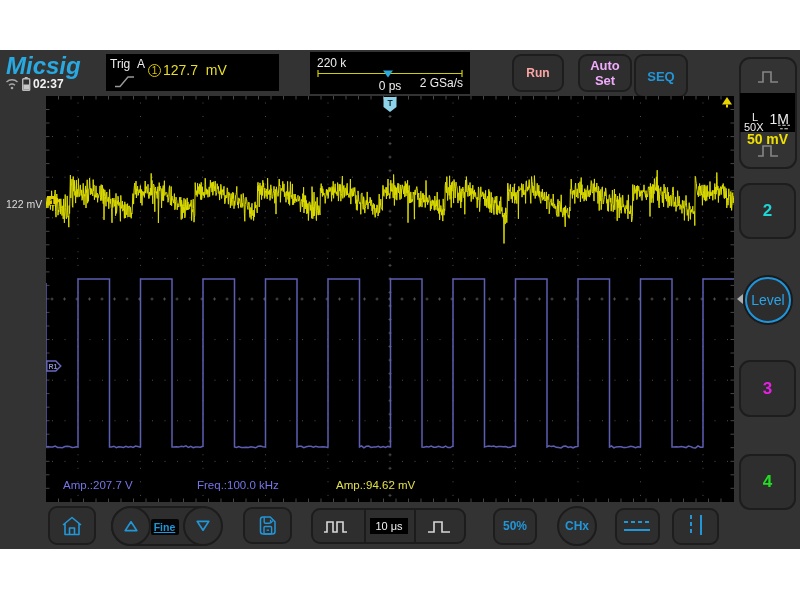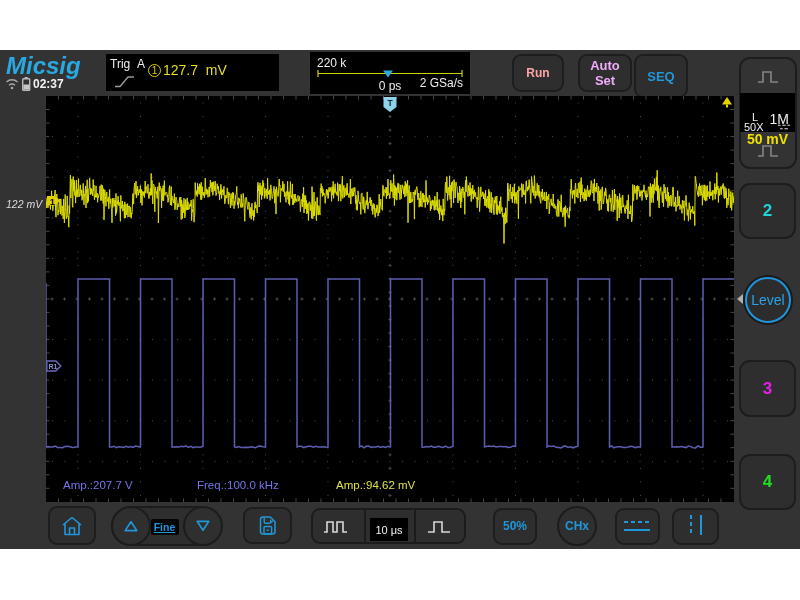--- a/index.html
+++ b/index.html
@@ -100,39 +100,39 @@
       <path d="M8.6 15.2 h2.4" stroke="#2196d8" stroke-width="1.3"></path>
     </svg>
   </div>
 
   <div class="abs" style="left:311px; top:459.5px; width:155px; height:36.5px; background:#2e2e2e; border:2px solid #1c1c1c; border-radius:9px;"></div>
   <div class="abs" style="left:364px; top:459.5px; width:2px; height:36.5px; background:#1c1c1c;"></div>
   <div class="abs" style="left:414px; top:459.5px; width:2px; height:36.5px; background:#1c1c1c;"></div>
   <svg class="abs" style="left:322px; top:468px;" width="32" height="20" viewBox="0 0 32 20">
     <path d="M2 16 h3 v-10 h6 v10 h4 v-10 h6 v10 h4" stroke="#d8d8d8" stroke-width="1.6" fill="none"></path>
   </svg>
-  <div class="abs" style="left:370px; top:470px; width:38px; height:23px; background:#000; display:flex; align-items:center; justify-content:center; color:#f2f2f2; font-size:11px;">10 μs</div>
+  <div class="abs" style="left:370px; top:470px; width:38px; height:16px; background:#000; display:flex; align-items:center; justify-content:center; color:#f2f2f2; font-size:11px;">10 μs</div>
   <svg class="abs" style="left:426px; top:468px;" width="28" height="20" viewBox="0 0 28 20">
     <path d="M2 16 h6 v-10 h8 v10 h8" stroke="#d8d8d8" stroke-width="1.6" fill="none"></path>
   </svg>
 
   <div class="btn" style="left:493px; top:459.5px; width:44px; height:37px; color:#2196d8; font-size:12px;">50%</div>
   <div class="abs" style="left:557px; top:458px; width:40px; height:40px; background:#2f2f2f; border:2px solid #1c1c1c; border-radius:50%; display:flex; align-items:center; justify-content:center; color:#2196d8; font-weight:bold; font-size:12px;">CHx</div>
   <div class="btn" style="left:615px; top:459.5px; width:45px; height:37px;">
     <svg width="30" height="14" viewBox="0 0 30 14">
       <path d="M1 3 h4 m3 0 h4 m3 0 h4 m3 0 h4 M1 11 h26" stroke="#2196d8" stroke-width="2" fill="none"></path>
     </svg>
   </div>
   <div class="btn" style="left:672px; top:459.5px; width:47px; height:37px;">
     <svg width="22" height="24" viewBox="0 0 22 24">
       <path d="M6 1 v4 m0 3 v4 m0 3 v4 M16 1 v20" stroke="#2196d8" stroke-width="2" fill="none"></path>
     </svg>
   </div>
 
-  <div class="abs" style="left:6px; top:150px; font-size:10.5px; color:#dcdcdc;font-style:italic;">122 mV</div>
+  <div class="abs" style="left:6px; top:150px; font-size:10.5px; color:#dcdcdc;">122 mV</div>
 
   <svg class="abs" style="left:46px; top:48px;" width="688" height="406" viewBox="46 96 688 406">
     <rect x="46" y="96" width="688" height="406" fill="#000"></rect>
     <path d="M77.5 103h1M77.5 116.5h1M77.5 130.1h1M77.5 143.6h1M77.5 157.1h1M77.5 170.7h1M77.5 184.2h1M77.5 197.7h1M77.5 211.2h1M77.5 224.8h1M77.5 238.3h1M77.5 251.8h1M77.5 265.4h1M77.5 278.9h1M77.5 292.4h1M77.5 305.9h1M77.5 319.5h1M77.5 333h1M77.5 346.5h1M77.5 360.1h1M77.5 373.6h1M77.5 387.1h1M77.5 400.7h1M77.5 414.2h1M77.5 427.7h1M77.5 441.2h1M77.5 454.8h1M77.5 468.3h1M77.5 481.8h1M77.5 495.4h1M140 103h1M140 116.5h1M140 130.1h1M140 143.6h1M140 157.1h1M140 170.7h1M140 184.2h1M140 197.7h1M140 211.2h1M140 224.8h1M140 238.3h1M140 251.8h1M140 265.4h1M140 278.9h1M140 292.4h1M140 305.9h1M140 319.5h1M140 333h1M140 346.5h1M140 360.1h1M140 373.6h1M140 387.1h1M140 400.7h1M140 414.2h1M140 427.7h1M140 441.2h1M140 454.8h1M140 468.3h1M140 481.8h1M140 495.4h1M202.5 103h1M202.5 116.5h1M202.5 130.1h1M202.5 143.6h1M202.5 157.1h1M202.5 170.7h1M202.5 184.2h1M202.5 197.7h1M202.5 211.2h1M202.5 224.8h1M202.5 238.3h1M202.5 251.8h1M202.5 265.4h1M202.5 278.9h1M202.5 292.4h1M202.5 305.9h1M202.5 319.5h1M202.5 333h1M202.5 346.5h1M202.5 360.1h1M202.5 373.6h1M202.5 387.1h1M202.5 400.7h1M202.5 414.2h1M202.5 427.7h1M202.5 441.2h1M202.5 454.8h1M202.5 468.3h1M202.5 481.8h1M202.5 495.4h1M265 103h1M265 116.5h1M265 130.1h1M265 143.6h1M265 157.1h1M265 170.7h1M265 184.2h1M265 197.7h1M265 211.2h1M265 224.8h1M265 238.3h1M265 251.8h1M265 265.4h1M265 278.9h1M265 292.4h1M265 305.9h1M265 319.5h1M265 333h1M265 346.5h1M265 360.1h1M265 373.6h1M265 387.1h1M265 400.7h1M265 414.2h1M265 427.7h1M265 441.2h1M265 454.8h1M265 468.3h1M265 481.8h1M265 495.4h1M327.5 103h1M327.5 116.5h1M327.5 130.1h1M327.5 143.6h1M327.5 157.1h1M327.5 170.7h1M327.5 184.2h1M327.5 197.7h1M327.5 211.2h1M327.5 224.8h1M327.5 238.3h1M327.5 251.8h1M327.5 265.4h1M327.5 278.9h1M327.5 292.4h1M327.5 305.9h1M327.5 319.5h1M327.5 333h1M327.5 346.5h1M327.5 360.1h1M327.5 373.6h1M327.5 387.1h1M327.5 400.7h1M327.5 414.2h1M327.5 427.7h1M327.5 441.2h1M327.5 454.8h1M327.5 468.3h1M327.5 481.8h1M327.5 495.4h1M452.5 103h1M452.5 116.5h1M452.5 130.1h1M452.5 143.6h1M452.5 157.1h1M452.5 170.7h1M452.5 184.2h1M452.5 197.7h1M452.5 211.2h1M452.5 224.8h1M452.5 238.3h1M452.5 251.8h1M452.5 265.4h1M452.5 278.9h1M452.5 292.4h1M452.5 305.9h1M452.5 319.5h1M452.5 333h1M452.5 346.5h1M452.5 360.1h1M452.5 373.6h1M452.5 387.1h1M452.5 400.7h1M452.5 414.2h1M452.5 427.7h1M452.5 441.2h1M452.5 454.8h1M452.5 468.3h1M452.5 481.8h1M452.5 495.4h1M515 103h1M515 116.5h1M515 130.1h1M515 143.6h1M515 157.1h1M515 170.7h1M515 184.2h1M515 197.7h1M515 211.2h1M515 224.8h1M515 238.3h1M515 251.8h1M515 265.4h1M515 278.9h1M515 292.4h1M515 305.9h1M515 319.5h1M515 333h1M515 346.5h1M515 360.1h1M515 373.6h1M515 387.1h1M515 400.7h1M515 414.2h1M515 427.7h1M515 441.2h1M515 454.8h1M515 468.3h1M515 481.8h1M515 495.4h1M577.5 103h1M577.5 116.5h1M577.5 130.1h1M577.5 143.6h1M577.5 157.1h1M577.5 170.7h1M577.5 184.2h1M577.5 197.7h1M577.5 211.2h1M577.5 224.8h1M577.5 238.3h1M577.5 251.8h1M577.5 265.4h1M577.5 278.9h1M577.5 292.4h1M577.5 305.9h1M577.5 319.5h1M577.5 333h1M577.5 346.5h1M577.5 360.1h1M577.5 373.6h1M577.5 387.1h1M577.5 400.7h1M577.5 414.2h1M577.5 427.7h1M577.5 441.2h1M577.5 454.8h1M577.5 468.3h1M577.5 481.8h1M577.5 495.4h1M640 103h1M640 116.5h1M640 130.1h1M640 143.6h1M640 157.1h1M640 170.7h1M640 184.2h1M640 197.7h1M640 211.2h1M640 224.8h1M640 238.3h1M640 251.8h1M640 265.4h1M640 278.9h1M640 292.4h1M640 305.9h1M640 319.5h1M640 333h1M640 346.5h1M640 360.1h1M640 373.6h1M640 387.1h1M640 400.7h1M640 414.2h1M640 427.7h1M640 441.2h1M640 454.8h1M640 468.3h1M640 481.8h1M640 495.4h1M702.5 103h1M702.5 116.5h1M702.5 130.1h1M702.5 143.6h1M702.5 157.1h1M702.5 170.7h1M702.5 184.2h1M702.5 197.7h1M702.5 211.2h1M702.5 224.8h1M702.5 238.3h1M702.5 251.8h1M702.5 265.4h1M702.5 278.9h1M702.5 292.4h1M702.5 305.9h1M702.5 319.5h1M702.5 333h1M702.5 346.5h1M702.5 360.1h1M702.5 373.6h1M702.5 387.1h1M702.5 400.7h1M702.5 414.2h1M702.5 427.7h1M702.5 441.2h1M702.5 454.8h1M702.5 468.3h1M702.5 481.8h1M702.5 495.4h1M52 136.6h1M64.5 136.6h1M77 136.6h1M89.5 136.6h1M102 136.6h1M114.5 136.6h1M127 136.6h1M139.5 136.6h1M152 136.6h1M164.5 136.6h1M177 136.6h1M189.5 136.6h1M202 136.6h1M214.5 136.6h1M227 136.6h1M239.5 136.6h1M252 136.6h1M264.5 136.6h1M277 136.6h1M289.5 136.6h1M302 136.6h1M314.5 136.6h1M327 136.6h1M339.5 136.6h1M352 136.6h1M364.5 136.6h1M377 136.6h1M389.5 136.6h1M402 136.6h1M414.5 136.6h1M427 136.6h1M439.5 136.6h1M452 136.6h1M464.5 136.6h1M477 136.6h1M489.5 136.6h1M502 136.6h1M514.5 136.6h1M527 136.6h1M539.5 136.6h1M552 136.6h1M564.5 136.6h1M577 136.6h1M589.5 136.6h1M602 136.6h1M614.5 136.6h1M627 136.6h1M639.5 136.6h1M652 136.6h1M664.5 136.6h1M677 136.6h1M689.5 136.6h1M702 136.6h1M714.5 136.6h1M727 136.6h1M52 177.2h1M64.5 177.2h1M77 177.2h1M89.5 177.2h1M102 177.2h1M114.5 177.2h1M127 177.2h1M139.5 177.2h1M152 177.2h1M164.5 177.2h1M177 177.2h1M189.5 177.2h1M202 177.2h1M214.5 177.2h1M227 177.2h1M239.5 177.2h1M252 177.2h1M264.5 177.2h1M277 177.2h1M289.5 177.2h1M302 177.2h1M314.5 177.2h1M327 177.2h1M339.5 177.2h1M352 177.2h1M364.5 177.2h1M377 177.2h1M389.5 177.2h1M402 177.2h1M414.5 177.2h1M427 177.2h1M439.5 177.2h1M452 177.2h1M464.5 177.2h1M477 177.2h1M489.5 177.2h1M502 177.2h1M514.5 177.2h1M527 177.2h1M539.5 177.2h1M552 177.2h1M564.5 177.2h1M577 177.2h1M589.5 177.2h1M602 177.2h1M614.5 177.2h1M627 177.2h1M639.5 177.2h1M652 177.2h1M664.5 177.2h1M677 177.2h1M689.5 177.2h1M702 177.2h1M714.5 177.2h1M727 177.2h1M52 217.8h1M64.5 217.8h1M77 217.8h1M89.5 217.8h1M102 217.8h1M114.5 217.8h1M127 217.8h1M139.5 217.8h1M152 217.8h1M164.5 217.8h1M177 217.8h1M189.5 217.8h1M202 217.8h1M214.5 217.8h1M227 217.8h1M239.5 217.8h1M252 217.8h1M264.5 217.8h1M277 217.8h1M289.5 217.8h1M302 217.8h1M314.5 217.8h1M327 217.8h1M339.5 217.8h1M352 217.8h1M364.5 217.8h1M377 217.8h1M389.5 217.8h1M402 217.8h1M414.5 217.8h1M427 217.8h1M439.5 217.8h1M452 217.8h1M464.5 217.8h1M477 217.8h1M489.5 217.8h1M502 217.8h1M514.5 217.8h1M527 217.8h1M539.5 217.8h1M552 217.8h1M564.5 217.8h1M577 217.8h1M589.5 217.8h1M602 217.8h1M614.5 217.8h1M627 217.8h1M639.5 217.8h1M652 217.8h1M664.5 217.8h1M677 217.8h1M689.5 217.8h1M702 217.8h1M714.5 217.8h1M727 217.8h1M52 258.4h1M64.5 258.4h1M77 258.4h1M89.5 258.4h1M102 258.4h1M114.5 258.4h1M127 258.4h1M139.5 258.4h1M152 258.4h1M164.5 258.4h1M177 258.4h1M189.5 258.4h1M202 258.4h1M214.5 258.4h1M227 258.4h1M239.5 258.4h1M252 258.4h1M264.5 258.4h1M277 258.4h1M289.5 258.4h1M302 258.4h1M314.5 258.4h1M327 258.4h1M339.5 258.4h1M352 258.4h1M364.5 258.4h1M377 258.4h1M389.5 258.4h1M402 258.4h1M414.5 258.4h1M427 258.4h1M439.5 258.4h1M452 258.4h1M464.5 258.4h1M477 258.4h1M489.5 258.4h1M502 258.4h1M514.5 258.4h1M527 258.4h1M539.5 258.4h1M552 258.4h1M564.5 258.4h1M577 258.4h1M589.5 258.4h1M602 258.4h1M614.5 258.4h1M627 258.4h1M639.5 258.4h1M652 258.4h1M664.5 258.4h1M677 258.4h1M689.5 258.4h1M702 258.4h1M714.5 258.4h1M727 258.4h1M52 339.6h1M64.5 339.6h1M77 339.6h1M89.5 339.6h1M102 339.6h1M114.5 339.6h1M127 339.6h1M139.5 339.6h1M152 339.6h1M164.5 339.6h1M177 339.6h1M189.5 339.6h1M202 339.6h1M214.5 339.6h1M227 339.6h1M239.5 339.6h1M252 339.6h1M264.5 339.6h1M277 339.6h1M289.5 339.6h1M302 339.6h1M314.5 339.6h1M327 339.6h1M339.5 339.6h1M352 339.6h1M364.5 339.6h1M377 339.6h1M389.5 339.6h1M402 339.6h1M414.5 339.6h1M427 339.6h1M439.5 339.6h1M452 339.6h1M464.5 339.6h1M477 339.6h1M489.5 339.6h1M502 339.6h1M514.5 339.6h1M527 339.6h1M539.5 339.6h1M552 339.6h1M564.5 339.6h1M577 339.6h1M589.5 339.6h1M602 339.6h1M614.5 339.6h1M627 339.6h1M639.5 339.6h1M652 339.6h1M664.5 339.6h1M677 339.6h1M689.5 339.6h1M702 339.6h1M714.5 339.6h1M727 339.6h1M52 380.2h1M64.5 380.2h1M77 380.2h1M89.5 380.2h1M102 380.2h1M114.5 380.2h1M127 380.2h1M139.5 380.2h1M152 380.2h1M164.5 380.2h1M177 380.2h1M189.5 380.2h1M202 380.2h1M214.5 380.2h1M227 380.2h1M239.5 380.2h1M252 380.2h1M264.5 380.2h1M277 380.2h1M289.5 380.2h1M302 380.2h1M314.5 380.2h1M327 380.2h1M339.5 380.2h1M352 380.2h1M364.5 380.2h1M377 380.2h1M389.5 380.2h1M402 380.2h1M414.5 380.2h1M427 380.2h1M439.5 380.2h1M452 380.2h1M464.5 380.2h1M477 380.2h1M489.5 380.2h1M502 380.2h1M514.5 380.2h1M527 380.2h1M539.5 380.2h1M552 380.2h1M564.5 380.2h1M577 380.2h1M589.5 380.2h1M602 380.2h1M614.5 380.2h1M627 380.2h1M639.5 380.2h1M652 380.2h1M664.5 380.2h1M677 380.2h1M689.5 380.2h1M702 380.2h1M714.5 380.2h1M727 380.2h1M52 420.8h1M64.5 420.8h1M77 420.8h1M89.5 420.8h1M102 420.8h1M114.5 420.8h1M127 420.8h1M139.5 420.8h1M152 420.8h1M164.5 420.8h1M177 420.8h1M189.5 420.8h1M202 420.8h1M214.5 420.8h1M227 420.8h1M239.5 420.8h1M252 420.8h1M264.5 420.8h1M277 420.8h1M289.5 420.8h1M302 420.8h1M314.5 420.8h1M327 420.8h1M339.5 420.8h1M352 420.8h1M364.5 420.8h1M377 420.8h1M389.5 420.8h1M402 420.8h1M414.5 420.8h1M427 420.8h1M439.5 420.8h1M452 420.8h1M464.5 420.8h1M477 420.8h1M489.5 420.8h1M502 420.8h1M514.5 420.8h1M527 420.8h1M539.5 420.8h1M552 420.8h1M564.5 420.8h1M577 420.8h1M589.5 420.8h1M602 420.8h1M614.5 420.8h1M627 420.8h1M639.5 420.8h1M652 420.8h1M664.5 420.8h1M677 420.8h1M689.5 420.8h1M702 420.8h1M714.5 420.8h1M727 420.8h1M52 461.4h1M64.5 461.4h1M77 461.4h1M89.5 461.4h1M102 461.4h1M114.5 461.4h1M127 461.4h1M139.5 461.4h1M152 461.4h1M164.5 461.4h1M177 461.4h1M189.5 461.4h1M202 461.4h1M214.5 461.4h1M227 461.4h1M239.5 461.4h1M252 461.4h1M264.5 461.4h1M277 461.4h1M289.5 461.4h1M302 461.4h1M314.5 461.4h1M327 461.4h1M339.5 461.4h1M352 461.4h1M364.5 461.4h1M377 461.4h1M389.5 461.4h1M402 461.4h1M414.5 461.4h1M427 461.4h1M439.5 461.4h1M452 461.4h1M464.5 461.4h1M477 461.4h1M489.5 461.4h1M502 461.4h1M514.5 461.4h1M527 461.4h1M539.5 461.4h1M552 461.4h1M564.5 461.4h1M577 461.4h1M589.5 461.4h1M602 461.4h1M614.5 461.4h1M627 461.4h1M639.5 461.4h1M652 461.4h1M664.5 461.4h1M677 461.4h1M689.5 461.4h1M702 461.4h1M714.5 461.4h1M727 461.4h1" stroke="#4d4d4d" stroke-width="1"></path>
     <path d="M52 297.5v3M50.5 299h3M64.5 297.5v3M63 299h3M77 297.5v3M75.5 299h3M89.5 297.5v3M88 299h3M102 297.5v3M100.5 299h3M114.5 297.5v3M113 299h3M127 297.5v3M125.5 299h3M139.5 297.5v3M138 299h3M152 297.5v3M150.5 299h3M164.5 297.5v3M163 299h3M177 297.5v3M175.5 299h3M189.5 297.5v3M188 299h3M202 297.5v3M200.5 299h3M214.5 297.5v3M213 299h3M227 297.5v3M225.5 299h3M239.5 297.5v3M238 299h3M252 297.5v3M250.5 299h3M264.5 297.5v3M263 299h3M277 297.5v3M275.5 299h3M289.5 297.5v3M288 299h3M302 297.5v3M300.5 299h3M314.5 297.5v3M313 299h3M327 297.5v3M325.5 299h3M339.5 297.5v3M338 299h3M352 297.5v3M350.5 299h3M364.5 297.5v3M363 299h3M377 297.5v3M375.5 299h3M389.5 297.5v3M388 299h3M402 297.5v3M400.5 299h3M414.5 297.5v3M413 299h3M427 297.5v3M425.5 299h3M439.5 297.5v3M438 299h3M452 297.5v3M450.5 299h3M464.5 297.5v3M463 299h3M477 297.5v3M475.5 299h3M489.5 297.5v3M488 299h3M502 297.5v3M500.5 299h3M514.5 297.5v3M513 299h3M527 297.5v3M525.5 299h3M539.5 297.5v3M538 299h3M552 297.5v3M550.5 299h3M564.5 297.5v3M563 299h3M577 297.5v3M575.5 299h3M589.5 297.5v3M588 299h3M602 297.5v3M600.5 299h3M614.5 297.5v3M613 299h3M627 297.5v3M625.5 299h3M639.5 297.5v3M638 299h3M652 297.5v3M650.5 299h3M664.5 297.5v3M663 299h3M677 297.5v3M675.5 299h3M689.5 297.5v3M688 299h3M702 297.5v3M700.5 299h3M714.5 297.5v3M713 299h3M727 297.5v3M725.5 299h3M388.5 103h3M390 101.5v3M388.5 116.5h3M390 115v3M388.5 130.1h3M390 128.6v3M388.5 143.6h3M390 142.1v3M388.5 157.1h3M390 155.6v3M388.5 170.7h3M390 169.2v3M388.5 184.2h3M390 182.7v3M388.5 197.7h3M390 196.2v3M388.5 211.2h3M390 209.7v3M388.5 224.8h3M390 223.3v3M388.5 238.3h3M390 236.8v3M388.5 251.8h3M390 250.3v3M388.5 265.4h3M390 263.9v3M388.5 278.9h3M390 277.4v3M388.5 292.4h3M390 290.9v3M388.5 305.9h3M390 304.4v3M388.5 319.5h3M390 318v3M388.5 333h3M390 331.5v3M388.5 346.5h3M390 345v3M388.5 360.1h3M390 358.6v3M388.5 373.6h3M390 372.1v3M388.5 387.1h3M390 385.6v3M388.5 400.7h3M390 399.2v3M388.5 414.2h3M390 412.7v3M388.5 427.7h3M390 426.2v3M388.5 441.2h3M390 439.7v3M388.5 454.8h3M390 453.3v3M388.5 468.3h3M390 466.8v3M388.5 481.8h3M390 480.3v3M388.5 495.4h3M390 493.9v3" stroke="#4c4c4c" stroke-width="1"></path>
     <path d="M58.5 96v3.5M58.5 498.5v3.5M71 96v3.5M71 498.5v3.5M83.5 96v3.5M83.5 498.5v3.5M96 96v3.5M96 498.5v3.5M108.5 96v3.5M108.5 498.5v3.5M121 96v3.5M121 498.5v3.5M133.5 96v3.5M133.5 498.5v3.5M146 96v3.5M146 498.5v3.5M158.5 96v3.5M158.5 498.5v3.5M171 96v3.5M171 498.5v3.5M183.5 96v3.5M183.5 498.5v3.5M196 96v3.5M196 498.5v3.5M208.5 96v3.5M208.5 498.5v3.5M221 96v3.5M221 498.5v3.5M233.5 96v3.5M233.5 498.5v3.5M246 96v3.5M246 498.5v3.5M258.5 96v3.5M258.5 498.5v3.5M271 96v3.5M271 498.5v3.5M283.5 96v3.5M283.5 498.5v3.5M296 96v3.5M296 498.5v3.5M308.5 96v3.5M308.5 498.5v3.5M321 96v3.5M321 498.5v3.5M333.5 96v3.5M333.5 498.5v3.5M346 96v3.5M346 498.5v3.5M358.5 96v3.5M358.5 498.5v3.5M371 96v3.5M371 498.5v3.5M383.5 96v3.5M383.5 498.5v3.5M396 96v3.5M396 498.5v3.5M408.5 96v3.5M408.5 498.5v3.5M421 96v3.5M421 498.5v3.5M433.5 96v3.5M433.5 498.5v3.5M446 96v3.5M446 498.5v3.5M458.5 96v3.5M458.5 498.5v3.5M471 96v3.5M471 498.5v3.5M483.5 96v3.5M483.5 498.5v3.5M496 96v3.5M496 498.5v3.5M508.5 96v3.5M508.5 498.5v3.5M521 96v3.5M521 498.5v3.5M533.5 96v3.5M533.5 498.5v3.5M546 96v3.5M546 498.5v3.5M558.5 96v3.5M558.5 498.5v3.5M571 96v3.5M571 498.5v3.5M583.5 96v3.5M583.5 498.5v3.5M596 96v3.5M596 498.5v3.5M608.5 96v3.5M608.5 498.5v3.5M621 96v3.5M621 498.5v3.5M633.5 96v3.5M633.5 498.5v3.5M646 96v3.5M646 498.5v3.5M658.5 96v3.5M658.5 498.5v3.5M671 96v3.5M671 498.5v3.5M683.5 96v3.5M683.5 498.5v3.5M696 96v3.5M696 498.5v3.5M708.5 96v3.5M708.5 498.5v3.5M721 96v3.5M721 498.5v3.5M46 109.5h3.5M730.5 109.5h3.5M46 123h3.5M730.5 123h3.5M46 136.6h3.5M730.5 136.6h3.5M46 150.1h3.5M730.5 150.1h3.5M46 163.6h3.5M730.5 163.6h3.5M46 177.2h3.5M730.5 177.2h3.5M46 190.7h3.5M730.5 190.7h3.5M46 204.2h3.5M730.5 204.2h3.5M46 217.7h3.5M730.5 217.7h3.5M46 231.3h3.5M730.5 231.3h3.5M46 244.8h3.5M730.5 244.8h3.5M46 258.3h3.5M730.5 258.3h3.5M46 271.9h3.5M730.5 271.9h3.5M46 285.4h3.5M730.5 285.4h3.5M46 298.9h3.5M730.5 298.9h3.5M46 312.4h3.5M730.5 312.4h3.5M46 326h3.5M730.5 326h3.5M46 339.5h3.5M730.5 339.5h3.5M46 353h3.5M730.5 353h3.5M46 366.6h3.5M730.5 366.6h3.5M46 380.1h3.5M730.5 380.1h3.5M46 393.6h3.5M730.5 393.6h3.5M46 407.2h3.5M730.5 407.2h3.5M46 420.7h3.5M730.5 420.7h3.5M46 434.2h3.5M730.5 434.2h3.5M46 447.7h3.5M730.5 447.7h3.5M46 461.3h3.5M730.5 461.3h3.5M46 474.8h3.5M730.5 474.8h3.5M46 488.3h3.5M730.5 488.3h3.5" stroke="#474747" stroke-width="1"></path>
     <path d="M46 283L46 447L48 446.6L50.4 446.9L52.8 446.9L55.2 446L57.6 447.4L60 447.4L62.4 447.7L64.8 446.6L67.2 446.3L69.6 446.6L72 447.4L74.4 447.2L76.8 446.7L78 447L78 279L109.5 279L109.5 447L111.5 446.9L113.9 446.2L116.3 447.7L118.7 446.8L121.1 446.9L123.5 447.5L125.9 446.3L128.3 447.3L130.7 446.6L133.1 447.5L135.5 446.1L137.9 446.5L140.3 447.2L140.5 447L140.5 279L172 279L172 447L174 446.9L176.4 446.7L178.8 447.1L181.2 446.3L183.6 446.8L186 445.9L188.4 447.5L190.8 446.4L193.2 447.6L195.6 447L198 447.1L200.4 447.2L202.8 446.2L203 447L203 279L234.5 279L234.5 447L236.5 447.5L238.9 446.5L241.3 447.6L243.7 447.5L246.1 447.3L248.5 447.5L250.9 446.8L253.3 447.2L255.7 447.8L258.1 446.3L260.5 446.1L262.9 446.7L265.3 446.9L265.5 447L265.5 279L297 279L297 447L299 446.2L301.4 446.3L303.8 447.6L306.2 446.7L308.6 446.2L311 446.3L313.4 447.1L315.8 446.3L318.2 446.9L320.6 447L323 446.8L325.4 446.9L327.8 447.6L328 447L328 279L359.5 279L359.5 447L361.5 445.9L363.9 447.8L366.3 446.3L368.7 446L371.1 447.4L373.5 447L375.9 447L378.3 446.3L380.7 447.5L383.1 446.5L385.5 447.4L387.9 446.4L390.3 447L390.5 447L390.5 279L422 279L422 447L424 447.2L426.4 446.6L428.8 446.9L431.2 446L433.6 447.2L436 447.3L438.4 446.2L440.8 447L443.2 447.4L445.6 446.1L448 447.6L450.4 447.6L452.8 446L453 447L453 279L484.5 279L484.5 447L486.5 446.4L488.9 446.1L491.3 446.4L493.7 446.1L496.1 446.9L498.5 446.4L500.9 446.5L503.3 446.8L505.7 446.6L508.1 447.5L510.5 447.3L512.9 446.1L515.3 446.3L515.5 447L515.5 279L547 279L547 447L549 445.9L551.4 446.6L553.8 446.1L556.2 447.3L558.6 447.5L561 447.9L563.4 446.3L565.8 446L568.2 447.4L570.6 446.7L573 447.8L575.4 446.7L577.8 446.5L578 447L578 279L609.5 279L609.5 447L611.5 446L613.9 447.8L616.3 446.9L618.7 446.8L621.1 446.8L623.5 447.4L625.9 447.6L628.3 446.9L630.7 446.3L633.1 446.7L635.5 447.7L637.9 446.7L640.3 447.2L640.5 447L640.5 279L672 279L672 447L674 447L676.4 446.8L678.8 447L681.2 446.4L683.6 447L686 447.6L688.4 446.1L690.8 446.6L693.2 447.7L695.6 447.9L698 445.9L700.4 447.2L702.8 447.2L703 447L703 279L734 279" stroke="#5d5db2" stroke-width="1.5" fill="none"></path>
     <polyline points="46,197.5 46.4,202 46.8,208.1 47.2,201.8 47.6,202.3 48,207.8 48.4,202 48.8,204 49.2,204 49.6,197.5 50,199.5 50.4,209.5 50.8,197.1 51.2,203.2 51.6,190.8 52,200.5 52.4,199.3 52.8,210.8 53.2,205 53.6,200.7 54,196.4 54.4,196.9 54.8,193.3 55.2,190 55.6,211.5 56,217.2 56.4,203.7 56.8,194 57.2,201.7 57.6,198.1 58,215.2 58.4,210 58.8,212 59.2,206.5 59.6,198.9 60,206.1 60.4,214.1 60.8,198.8 61.2,206 61.6,208.4 62,215.6 62.4,205.8 62.8,206.3 63.2,218.9 63.6,198.9 64,212.2 64.4,222.9 64.8,211.5 65.2,194.5 65.6,207.3 66,215 66.4,218.8 66.8,216.8 67.2,195.9 67.6,212.1 68,217.2 68.4,215.9 68.8,227.2 69.2,205.6 69.6,213.5 70,193.1 70.4,175 70.8,198 71.2,185.9 71.6,185.1 72,179 72.4,205.6 72.8,207.3 73.2,176.5 73.6,191.1 74,191.3 74.4,180.3 74.8,195.4 75.2,191.3 75.6,203.1 76,188.2 76.4,180.1 76.8,197.1 77.2,189.3 77.6,194.3 78,196.9 78.4,178.6 78.8,191.5 79.2,195.9 79.6,196.6 80,188.3 80.4,184.9 80.8,193.5 81.2,195.6 81.6,189.9 82,200.3 82.4,198.9 82.8,193.3 83.2,183.3 83.6,194 84,204.9 84.4,194.4 84.8,196.2 85.2,190.9 85.6,185.9 86,208 86.4,189.8 86.8,192.4 87.2,179.8 87.6,203.2 88,195.6 88.4,201.3 88.8,188.7 89.2,188.6 89.6,178 90,185.8 90.4,194.7 90.8,188 91.2,194.1 91.6,188.9 92,190.4 92.4,192.2 92.8,195.9 93.2,179.6 93.6,190.8 94,184.9 94.4,199.8 94.8,195 95.2,194.8 95.6,197.3 96,185.8 96.4,195.4 96.8,197.4 97.2,193 97.6,202.3 98,197.3 98.4,197.7 98.8,194.6 99.2,194 99.6,193.9 100,185.9 100.4,197.5 100.8,200.7 101.2,184.6 101.6,199.4 102,200.5 102.4,185.2 102.8,189.7 103.2,203.7 103.6,188.8 104,219.9 104.4,196.5 104.8,189.8 105.2,192.8 105.6,199.8 106,206.3 106.4,193.9 106.8,192 107.2,201.6 107.6,200.4 108,198.8 108.4,197.1 108.8,208.8 109.2,197 109.6,189.5 110,202.4 110.4,203.6 110.8,198.9 111.2,207.4 111.6,208.3 112,222.8 112.4,198.1 112.8,207.5 113.2,203.1 113.6,199.4 114,198.1 114.4,206.3 114.8,204.1 115.2,199.8 115.6,215.7 116,193.4 116.4,213.4 116.8,210.2 117.2,201.3 117.6,204.2 118,196.2 118.4,199.5 118.8,205.6 119.2,202.3 119.6,203.4 120,208.7 120.4,221.3 120.8,195.4 121.2,204.8 121.6,208.4 122,206.5 122.4,201 122.8,211.2 123.2,209 123.6,210 124,204.7 124.4,218.3 124.8,201.8 125.2,215.9 125.6,218 126,204.2 126.4,212.9 126.8,214.9 127.2,210.1 127.6,203.6 128,217 128.4,206.3 128.8,206.8 129.2,205.8 129.6,206 130,217 130.4,207.3 130.8,212.2 131.2,218.3 131.6,212.9 132,213.8 132.4,205 132.8,193.6 133.2,193.8 133.6,204.1 134,190.2 134.4,185.4 134.8,183 135.2,194.4 135.6,192.9 136,181.1 136.4,198 136.8,188.9 137.2,190.9 137.6,186.1 138,195.5 138.4,195.1 138.8,190.2 139.2,189.5 139.6,191.9 140,193 140.4,185.5 140.8,203 141.2,196.2 141.6,189.5 142,205.4 142.4,191.4 142.8,192 143.2,195.5 143.6,192.1 144,191.5 144.4,197.4 144.8,190.7 145.2,181 145.6,193.1 146,186.9 146.4,186.6 146.8,189.7 147.2,193.4 147.6,192.4 148,184.3 148.4,194.9 148.8,198.7 149.2,198.3 149.6,192.1 150,194.7 150.4,188 150.8,195.5 151.2,173.4 151.6,194.8 152,180.4 152.4,195.6 152.8,203.9 153.2,185.7 153.6,184.2 154,185.2 154.4,190.7 154.8,211.7 155.2,188.4 155.6,187 156,192.8 156.4,191.6 156.8,195.3 157.2,198.5 157.6,188.6 158,186.6 158.4,223 158.8,200.5 159.2,182.6 159.6,190.8 160,186 160.4,187.7 160.8,189 161.2,194 161.6,207.9 162,188.5 162.4,200.5 162.8,189.9 163.2,185.6 163.6,200.8 164,188.8 164.4,180.7 164.8,195.5 165.2,194.1 165.6,192.5 166,192.7 166.4,192.7 166.8,192.4 167.2,197 167.6,194.8 168,202.3 168.4,200.7 168.8,196.7 169.2,188.2 169.6,185.7 170,197.4 170.4,205 170.8,201.4 171.2,186.5 171.6,205.7 172,196 172.4,199.5 172.8,199.3 173.2,201.5 173.6,203.1 174,198.5 174.4,193.6 174.8,209.8 175.2,209.2 175.6,201.2 176,197.1 176.4,199.4 176.8,200.4 177.2,209.8 177.6,205.2 178,203.5 178.4,205.5 178.8,207.1 179.2,203.6 179.6,197.3 180,200.3 180.4,206.4 180.8,197.1 181.2,219.6 181.6,200.1 182,203.2 182.4,218.5 182.8,204.6 183.2,212.9 183.6,206.6 184,198.3 184.4,206.1 184.8,217.9 185.2,216 185.6,199.5 186,207.8 186.4,210.2 186.8,204.2 187.2,197.9 187.6,209.9 188,201.9 188.4,209.5 188.8,208.3 189.2,209.1 189.6,204.5 190,203.8 190.4,203.6 190.8,206.5 191.2,199.9 191.6,220.6 192,212.7 192.4,212 192.8,208.5 193.2,199.2 193.6,208.8 194,222.2 194.4,217.5 194.8,215 195.2,182.6 195.6,190.1 196,195.2 196.4,194.2 196.8,190.6 197.2,196.6 197.6,183.3 198,193.5 198.4,186.6 198.8,189.6 199.2,194.4 199.6,183.8 200,191.2 200.4,184.8 200.8,199.6 201.2,182.3 201.6,199.7 202,196 202.4,186.7 202.8,194.6 203.2,192.5 203.6,195.6 204,192.1 204.4,197.6 204.8,192.9 205.2,178.2 205.6,184.8 206,194.6 206.4,188.8 206.8,193.3 207.2,194.2 207.6,189.7 208,197.3 208.4,190.8 208.8,190.7 209.2,186.9 209.6,196.6 210,188.9 210.4,180.1 210.8,187.6 211.2,182.6 211.6,186.7 212,192.1 212.4,182.1 212.8,195.3 213.2,192.3 213.6,181.7 214,186.1 214.4,186.2 214.8,191.1 215.2,181.1 215.6,189 216,195.6 216.4,194 216.8,192.7 217.2,183.7 217.6,188.9 218,189 218.4,186.4 218.8,193.5 219.2,192.3 219.6,200.1 220,190.9 220.4,194.4 220.8,184.3 221.2,187.1 221.6,198.5 222,189.6 222.4,191.8 222.8,189.8 223.2,195.2 223.6,188.8 224,186.3 224.4,197.2 224.8,203.8 225.2,202.1 225.6,195.9 226,195 226.4,198.1 226.8,197.3 227.2,187.8 227.6,189.4 228,198.6 228.4,204.2 228.8,192.1 229.2,195 229.6,193.6 230,197.6 230.4,207.9 230.8,197.8 231.2,193.5 231.6,202 232,205.6 232.4,199.7 232.8,192.1 233.2,198.3 233.6,193.1 234,208.7 234.4,200.9 234.8,205.5 235.2,202.5 235.6,195.1 236,194.7 236.4,192.4 236.8,186.4 237.2,201.3 237.6,204.9 238,201.6 238.4,208.2 238.8,197.8 239.2,200.5 239.6,198.9 240,203.2 240.4,204.2 240.8,207.4 241.2,194.4 241.6,201 242,207.6 242.4,203.3 242.8,206.3 243.2,193.4 243.6,197.4 244,199.2 244.4,213.9 244.8,221.3 245.2,204.7 245.6,203.1 246,197.2 246.4,200.1 246.8,200.1 247.2,205.6 247.6,207.8 248,209.5 248.4,202.4 248.8,203.2 249.2,202.5 249.6,214.1 250,217.5 250.4,214.4 250.8,207.3 251.2,219.4 251.6,207.7 252,203.3 252.4,215.6 252.8,214.2 253.2,210.1 253.6,220.5 254,213.3 254.4,216.8 254.8,202.8 255.2,201.8 255.6,208.1 256,205.1 256.4,206.6 256.8,207.3 257.2,212.9 257.6,185.5 258,182.3 258.4,190.9 258.8,185.2 259.2,207 259.6,188.3 260,182.9 260.4,189 260.8,194.7 261.2,185.7 261.6,199.6 262,187.6 262.4,195.5 262.8,180.3 263.2,187 263.6,182.9 264,190.8 264.4,198.4 264.8,188.1 265.2,192.3 265.6,191.1 266,196.6 266.4,193.4 266.8,189 267.2,198.9 267.6,178.1 268,191.4 268.4,194.4 268.8,191.1 269.2,194.5 269.6,189.7 270,200.4 270.4,195.7 270.8,184.8 271.2,189.2 271.6,189.1 272,198.2 272.4,198.6 272.8,196.5 273.2,193.4 273.6,190.7 274,186.3 274.4,191.4 274.8,203.3 275.2,192.1 275.6,189.4 276,214.1 276.4,186.8 276.8,189.6 277.2,192.4 277.6,192.7 278,196.4 278.4,193.8 278.8,187 279.2,179 279.6,185.9 280,185.2 280.4,202.3 280.8,191.5 281.2,188.2 281.6,190.3 282,190.7 282.4,188.9 282.8,181.4 283.2,191.7 283.6,189.9 284,183.9 284.4,196.7 284.8,191.8 285.2,193.2 285.6,194 286,202.3 286.4,193.2 286.8,191.3 287.2,195.6 287.6,181.4 288,199.5 288.4,192.5 288.8,203.9 289.2,191.6 289.6,205.3 290,194.3 290.4,181.7 290.8,194.4 291.2,197.2 291.6,195.2 292,198.8 292.4,183.9 292.8,204.9 293.2,199 293.6,204.5 294,194.2 294.4,196.9 294.8,202.9 295.2,194 295.6,200.6 296,201 296.4,199.2 296.8,201.8 297.2,197.4 297.6,196.8 298,195.3 298.4,201.2 298.8,199.8 299.2,200.3 299.6,196.4 300,201.4 300.4,211.8 300.8,206.3 301.2,201.6 301.6,199.4 302,199.6 302.4,207 302.8,193.6 303.2,202 303.6,187.2 304,213 304.4,203.9 304.8,195.4 305.2,209 305.6,195.7 306,206.9 306.4,200.5 306.8,213.9 307.2,204.2 307.6,213.1 308,203.3 308.4,220.5 308.8,211.8 309.2,201.7 309.6,202 310,202.8 310.4,210.4 310.8,204.8 311.2,207.1 311.6,218.3 312,186.6 312.4,196 312.8,218.8 313.2,207.2 313.6,216.2 314,192.1 314.4,215.8 314.8,204.3 315.2,204.2 315.6,201.6 316,211.6 316.4,220.6 316.8,203.6 317.2,197.3 317.6,210.3 318,215.1 318.4,215 318.8,205.6 319.2,207.1 319.6,212 320,215 320.4,188.2 320.8,191 321.2,183.6 321.6,192.9 322,186.2 322.4,196.5 322.8,188.7 323.2,191.3 323.6,195.2 324,193 324.4,195.4 324.8,196 325.2,203.4 325.6,198.3 326,194.5 326.4,189.3 326.8,193.9 327.2,195.4 327.6,189.8 328,198.5 328.4,197.7 328.8,188.1 329.2,187.2 329.6,191.6 330,191.7 330.4,190.9 330.8,187.5 331.2,190.6 331.6,201.3 332,186.6 332.4,187.8 332.8,195.1 333.2,181.3 333.6,198.3 334,191.1 334.4,192.6 334.8,186.5 335.2,183.8 335.6,192.2 336,193.5 336.4,194.1 336.8,191.7 337.2,195.7 337.6,182.6 338,186.7 338.4,201.1 338.8,195.4 339.2,184.2 339.6,191.1 340,184.3 340.4,184.6 340.8,201.2 341.2,196.9 341.6,193.4 342,182.7 342.4,176 342.8,198.4 343.2,192.6 343.6,185.9 344,185.4 344.4,197.3 344.8,189.2 345.2,187.8 345.6,188.8 346,195.6 346.4,194.9 346.8,185.8 347.2,183.3 347.6,195 348,193.5 348.4,195.1 348.8,197.2 349.2,197.7 349.6,194.2 350,190.9 350.4,179 350.8,204.1 351.2,189.9 351.6,188.8 352,196.1 352.4,196.5 352.8,188.7 353.2,187.7 353.6,195.9 354,191.4 354.4,191.5 354.8,187.4 355.2,193.8 355.6,203.4 356,195.3 356.4,209.6 356.8,199.8 357.2,210.4 357.6,204.5 358,190.9 358.4,194.4 358.8,201.5 359.2,201.7 359.6,203.6 360,204 360.4,202.5 360.8,214.3 361.2,194.5 361.6,193.8 362,192.9 362.4,202.1 362.8,204.5 363.2,209.4 363.6,196.7 364,199.2 364.4,207.2 364.8,213.1 365.2,208.4 365.6,206.8 366,200.7 366.4,200.2 366.8,204.8 367.2,191.9 367.6,203.6 368,209.2 368.4,203.1 368.8,202.8 369.2,201.8 369.6,203 370,197.2 370.4,197.8 370.8,205.7 371.2,201 371.6,199.9 372,210.9 372.4,205.2 372.8,214.5 373.2,203.4 373.6,203.6 374,208.8 374.4,204.5 374.8,215.2 375.2,217.4 375.6,214.2 376,208.1 376.4,212.6 376.8,205 377.2,204.9 377.6,207.9 378,216.1 378.4,214.8 378.8,210 379.2,194.1 379.6,212.7 380,207.2 380.4,205.1 380.8,199.1 381.2,208.2 381.6,208.5 382,208.2 382.4,210.4 382.8,185.3 383.2,185.5 383.6,195.5 384,196.3 384.4,189.6 384.8,190.6 385.2,190.8 385.6,192.7 386,187.2 386.4,199 386.8,187.5 387.2,196 387.6,190.4 388,179 388.4,194.6 388.8,194.9 389.2,193.5 389.6,198.5 390,196.8 390.4,191.1 390.8,180.2 391.2,188.8 391.6,191.4 392,183.4 392.4,190 392.8,192.4 393.2,197.9 393.6,174.5 394,185.4 394.4,205.5 394.8,185.3 395.2,194.7 395.6,186.9 396,199.4 396.4,187.8 396.8,200.2 397.2,192.8 397.6,185.7 398,183.1 398.4,192.9 398.8,183.8 399.2,190.8 399.6,194.8 400,199.7 400.4,186.5 400.8,184.9 401.2,198.7 401.6,190 402,188.1 402.4,184.8 402.8,187.7 403.2,189.8 403.6,194.1 404,186.6 404.4,185.8 404.8,197.1 405.2,181.4 405.6,187 406,196 406.4,183.6 406.8,193 407.2,193.2 407.6,180.3 408,222.7 408.4,192 408.8,189.5 409.2,185.5 409.6,203.1 410,193.6 410.4,202.8 410.8,191.9 411.2,200 411.6,202.3 412,199.3 412.4,201.4 412.8,198.8 413.2,192 413.6,194.2 414,192.3 414.4,219.2 414.8,191.4 415.2,189.9 415.6,194.7 416,190.5 416.4,188 416.8,186.6 417.2,188.7 417.6,197.9 418,199.9 418.4,195.7 418.8,193 419.2,207.2 419.6,198.2 420,199.1 420.4,206.4 420.8,191.2 421.2,197.8 421.6,200.5 422,207.1 422.4,193.4 422.8,199.1 423.2,193.4 423.6,202.3 424,195 424.4,202 424.8,199.8 425.2,207.5 425.6,203.7 426,180.4 426.4,195.9 426.8,201.8 427.2,197.6 427.6,204.7 428,200.2 428.4,202.3 428.8,200.4 429.2,195.2 429.6,195.9 430,198.1 430.4,210.8 430.8,201.1 431.2,209.1 431.6,203.6 432,200.1 432.4,199.9 432.8,205.6 433.2,204.5 433.6,200.6 434,209.5 434.4,210.3 434.8,196 435.2,200.5 435.6,207.6 436,209.8 436.4,200.4 436.8,206 437.2,192.1 437.6,210.5 438,211.1 438.4,208.4 438.8,213.5 439.2,199.6 439.6,220 440,210.2 440.4,211.6 440.8,205.5 441.2,207.7 441.6,215.2 442,212.3 442.4,209.6 442.8,221.1 443.2,198.9 443.6,207.6 444,215.2 444.4,209.3 444.8,210.4 445.2,185.7 445.6,182.2 446,191.1 446.4,192.8 446.8,176.6 447.2,185.6 447.6,200.5 448,193.1 448.4,187.4 448.8,189.3 449.2,195.4 449.6,175.8 450,199.4 450.4,190.1 450.8,185.1 451.2,207.6 451.6,182.5 452,191.2 452.4,184.7 452.8,181.3 453.2,189.8 453.6,203.1 454,179.5 454.4,182.9 454.8,188.4 455.2,198 455.6,186.9 456,182.1 456.4,185.7 456.8,186.3 457.2,189 457.6,197.9 458,203.1 458.4,192.8 458.8,193.3 459.2,200.5 459.6,185.9 460,190.9 460.4,191.8 460.8,208 461.2,188.7 461.6,202 462,196.3 462.4,191.8 462.8,187 463.2,188.6 463.6,190.6 464,197.9 464.4,192.2 464.8,214.3 465.2,188.3 465.6,180 466,192.1 466.4,176.6 466.8,183 467.2,190.5 467.6,192.4 468,196.5 468.4,185.3 468.8,190.5 469.2,187.8 469.6,196 470,182.5 470.4,194.7 470.8,188.3 471.2,201.6 471.6,190.2 472,188.4 472.4,193.7 472.8,185.2 473.2,199.2 473.6,191.3 474,194.9 474.4,189.8 474.8,196.7 475.2,194.5 475.6,192.5 476,198 476.4,198.7 476.8,197.5 477.2,207.8 477.6,197.4 478,199.9 478.4,186.9 478.8,188.7 479.2,200.1 479.6,211.6 480,202.7 480.4,195.1 480.8,186.8 481.2,194 481.6,196.7 482,196.1 482.4,194.1 482.8,191.8 483.2,193.4 483.6,199 484,193.5 484.4,197.3 484.8,205.7 485.2,202.3 485.6,190.4 486,206.1 486.4,198.8 486.8,207.6 487.2,198.6 487.6,196.3 488,205.3 488.4,207.9 488.8,189.3 489.2,209 489.6,191.5 490,212.4 490.4,204.4 490.8,207.7 491.2,192.4 491.6,213 492,207.9 492.4,197.4 492.8,197.9 493.2,203.6 493.6,209.9 494,214.6 494.4,200.3 494.8,203.2 495.2,196.6 495.6,202.9 496,203.2 496.4,213.8 496.8,196 497.2,214.9 497.6,204.8 498,210 498.4,209.8 498.8,205.8 499.2,212.8 499.6,201.4 500,213.8 500.4,200.3 500.8,196.7 501.2,208.9 501.6,211.3 502,207.3 502.4,216.6 502.8,213 503.2,217.1 503.6,215 504,243.5 504.4,215.1 504.8,212.9 505.2,224.1 505.6,207.9 506,207.9 506.4,214.6 506.8,222.7 507.2,211 507.6,183.4 508,183.1 508.4,191.4 508.8,201 509.2,192.1 509.6,189.9 510,188.6 510.4,184.4 510.8,193.6 511.2,199.1 511.6,192.1 512,194.9 512.4,202.7 512.8,187.1 513.2,191.8 513.6,196.2 514,195.6 514.4,183.8 514.8,203.4 515.2,193.3 515.6,199.8 516,192.1 516.4,196 516.8,203.6 517.2,193.1 517.6,190.9 518,190.2 518.4,218.8 518.8,186.4 519.2,189.4 519.6,191 520,189 520.4,188.5 520.8,188.9 521.2,189.8 521.6,183.5 522,197.2 522.4,193.3 522.8,186 523.2,184.1 523.6,194.8 524,192.5 524.4,194.4 524.8,194.3 525.2,189.9 525.6,203.4 526,182.3 526.4,180.8 526.8,187.6 527.2,191.3 527.6,186.9 528,190.2 528.4,189.6 528.8,184.2 529.2,179.6 529.6,188.3 530,188.6 530.4,195.9 530.8,203.4 531.2,188 531.6,176.5 532,181.5 532.4,184.2 532.8,192.7 533.2,186.2 533.6,193.5 534,195.7 534.4,175.6 534.8,182.7 535.2,198.5 535.6,190.9 536,192.1 536.4,195.7 536.8,194.5 537.2,183.3 537.6,193.2 538,195 538.4,195.8 538.8,185.2 539.2,197.3 539.6,191 540,199.2 540.4,201.6 540.8,203.3 541.2,191.8 541.6,197.2 542,196.1 542.4,189 542.8,200.3 543.2,197.3 543.6,198.9 544,193.1 544.4,192.1 544.8,201 545.2,200.2 545.6,200.8 546,195.6 546.4,191.9 546.8,209 547.2,199.5 547.6,196.3 548,199.9 548.4,196.7 548.8,194.2 549.2,213.8 549.6,210.1 550,202.1 550.4,201.8 550.8,201.1 551.2,198.8 551.6,205.3 552,205 552.4,203.1 552.8,206.4 553.2,194 553.6,201.6 554,208.1 554.4,204.1 554.8,204.3 555.2,208.9 555.6,206.5 556,206.2 556.4,213.9 556.8,215.4 557.2,216.6 557.6,202.6 558,199.3 558.4,204.4 558.8,216.5 559.2,201.6 559.6,201.1 560,202.9 560.4,206.1 560.8,211.8 561.2,194.8 561.6,209.4 562,212 562.4,213.3 562.8,217.1 563.2,208.3 563.6,208.1 564,215.3 564.4,207.2 564.8,216.1 565.2,226.8 565.6,205.7 566,213.1 566.4,210.5 566.8,210.6 567.2,210.2 567.6,208.2 568,215.8 568.4,217.1 568.8,215.2 569.2,218.3 569.6,207 570,211 570.4,189.4 570.8,194.2 571.2,179.1 571.6,188 572,190.4 572.4,198.4 572.8,191.1 573.2,192.5 573.6,190.3 574,194.7 574.4,190.3 574.8,203.5 575.2,187 575.6,183 576,191.7 576.4,197 576.8,194.5 577.2,188.8 577.6,194 578,198.2 578.4,183.2 578.8,184.8 579.2,188.2 579.6,192.8 580,181.7 580.4,202 580.8,187.4 581.2,177.5 581.6,194.8 582,184.6 582.4,198.4 582.8,195.8 583.2,192.1 583.6,195.7 584,201.2 584.4,199.9 584.8,188.7 585.2,199.5 585.6,192.7 586,190.2 586.4,200.8 586.8,194 587.2,188.8 587.6,185.5 588,196.7 588.4,194.6 588.8,190.6 589.2,195.5 589.6,197.1 590,189.7 590.4,195.1 590.8,185.9 591.2,180.6 591.6,181.6 592,191.8 592.4,193.1 592.8,191.4 593.2,183.6 593.6,188.9 594,201.1 594.4,178.9 594.8,190.9 595.2,189 595.6,187.4 596,192.3 596.4,189.8 596.8,183 597.2,190.6 597.6,191 598,203.6 598.4,186.3 598.8,187.8 599.2,210.6 599.6,191 600,197.7 600.4,200.8 600.8,189.4 601.2,209.7 601.6,204.4 602,187.6 602.4,186.8 602.8,197.6 603.2,203.9 603.6,202.5 604,199.5 604.4,196.2 604.8,191.7 605.2,195.9 605.6,187.9 606,190.1 606.4,197.2 606.8,203.3 607.2,199.9 607.6,210.6 608,199.1 608.4,211.4 608.8,200.7 609.2,195.4 609.6,194.6 610,198.5 610.4,202.2 610.8,198.1 611.2,211.2 611.6,204 612,203.2 612.4,190 612.8,200.7 613.2,211.7 613.6,205.6 614,206.5 614.4,189.1 614.8,209.8 615.2,197.3 615.6,194 616,197.7 616.4,201.4 616.8,200.3 617.2,220.8 617.6,196 618,208 618.4,205.8 618.8,199.6 619.2,218 619.6,193.5 620,206.8 620.4,210.2 620.8,197.5 621.2,213.3 621.6,206.3 622,207.2 622.4,195.5 622.8,195 623.2,207.1 623.6,204.6 624,206.5 624.4,207.7 624.8,212.6 625.2,213.5 625.6,208.8 626,205.4 626.4,208.7 626.8,207.6 627.2,200.3 627.6,211.4 628,218.8 628.4,194.8 628.8,212.4 629.2,211.7 629.6,214 630,211.5 630.4,213.6 630.8,205.6 631.2,212.5 631.6,222 632,220 632.4,216.3 632.8,184.5 633.2,196.6 633.6,200.7 634,190.4 634.4,185.2 634.8,193.6 635.2,193.2 635.6,189.4 636,188.2 636.4,186 636.8,199.6 637.2,198.7 637.6,185.5 638,191.1 638.4,186.9 638.8,186.2 639.2,190.8 639.6,196.6 640,190.5 640.4,196.3 640.8,192 641.2,193.2 641.6,190.6 642,200.5 642.4,193.6 642.8,190.3 643.2,190.4 643.6,191.7 644,184.8 644.4,192.3 644.8,193.3 645.2,194.4 645.6,197.3 646,190.6 646.4,199.8 646.8,194.3 647.2,195.5 647.6,197 648,192.3 648.4,186.9 648.8,187.9 649.2,186.7 649.6,190.6 650,216.5 650.4,183.4 650.8,194.8 651.2,202.7 651.6,186.7 652,198.3 652.4,184.4 652.8,186 653.2,202.7 653.6,184.6 654,193.8 654.4,178.6 654.8,184.3 655.2,190.4 655.6,187.6 656,189.8 656.4,176.8 656.8,191.2 657.2,170.2 657.6,200.5 658,191.9 658.4,185.6 658.8,205.6 659.2,208 659.6,194.2 660,188.6 660.4,190.5 660.8,186.9 661.2,194.8 661.6,195.3 662,196.4 662.4,202.7 662.8,191.6 663.2,196.7 663.6,206.7 664,184.2 664.4,192.9 664.8,191.6 665.2,187.2 665.6,198.8 666,194.5 666.4,200.4 666.8,201.3 667.2,189.3 667.6,187.4 668,207.7 668.4,192.1 668.8,202.3 669.2,196.2 669.6,205.8 670,205.9 670.4,196.1 670.8,195.1 671.2,196.1 671.6,206.3 672,204.5 672.4,192.6 672.8,187.5 673.2,186.9 673.6,195.8 674,206.7 674.4,201.9 674.8,204.4 675.2,206.2 675.6,196.9 676,211.4 676.4,206.3 676.8,205.4 677.2,206.7 677.6,190.7 678,197.9 678.4,203.3 678.8,206 679.2,196.2 679.6,203.7 680,209.5 680.4,206.3 680.8,204.6 681.2,207.2 681.6,206.4 682,213.4 682.4,200.3 682.8,204.4 683.2,207.9 683.6,208.2 684,200.7 684.4,220.4 684.8,207.5 685.2,205.6 685.6,205.4 686,195.4 686.4,202.8 686.8,207.6 687.2,215.4 687.6,212.8 688,209.5 688.4,221.1 688.8,212 689.2,202.7 689.6,209.3 690,206.3 690.4,219.4 690.8,210.4 691.2,212 691.6,209.4 692,212.5 692.4,209.2 692.8,206.2 693.2,213.9 693.6,211.8 694,211.2 694.4,211.5 694.8,225.6 695.2,176.3 695.6,177.1 696,182 696.4,183.5 696.8,189.3 697.2,190.9 697.6,194.7 698,193.1 698.4,196.8 698.8,186.3 699.2,190.2 699.6,183.5 700,195.9 700.4,185.9 700.8,192.5 701.2,192.1 701.6,195.1 702,185.1 702.4,205.3 702.8,194.2 703.2,197.4 703.6,190.9 704,185 704.4,200.1 704.8,184.8 705.2,194.4 705.6,201.2 706,186.3 706.4,194.9 706.8,200.5 707.2,185.4 707.6,196 708,196.8 708.4,191.7 708.8,191.8 709.2,192.3 709.6,198.8 710,181.5 710.4,195.9 710.8,192.2 711.2,192.1 711.6,195.6 712,194.9 712.4,190.3 712.8,200.3 713.2,192.9 713.6,192.3 714,190.1 714.4,194 714.8,183.5 715.2,199.3 715.6,187.1 716,194.3 716.4,192.5 716.8,172.5 717.2,184.3 717.6,190.1 718,186.2 718.4,202.5 718.8,189.1 719.2,188.5 719.6,195.5 720,192.3 720.4,188.4 720.8,186.5 721.2,194.6 721.6,187.4 722,188.9 722.4,185 722.8,187.6 723.2,183.5 723.6,191.1 724,197.8 724.4,198.6 724.8,186.6 725.2,192 725.6,197.9 726,188.3 726.4,190.6 726.8,207.9 727.2,198 727.6,200.2 728,205.2 728.4,200.2 728.8,188.8 729.2,195.8 729.6,195.6 730,194.9 730.4,207.8 730.8,191.5 731.2,195.1 731.6,210.4 732,204.4 732.4,193 732.8,192.6 733.2,203.1 733.6,197.7 734,196" stroke="#dcdc00" stroke-width="1" fill="none"></polyline>
     <g>
       <path d="M383.5 97 h13 v10 l-6.5 5 -6.5 -5 z" fill="#8fd3e8"></path>

